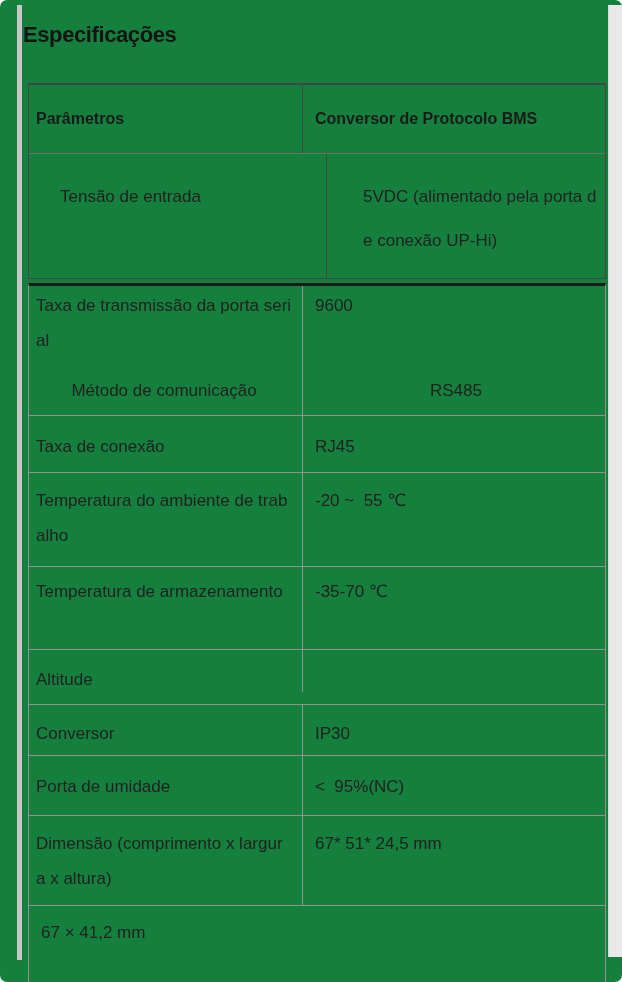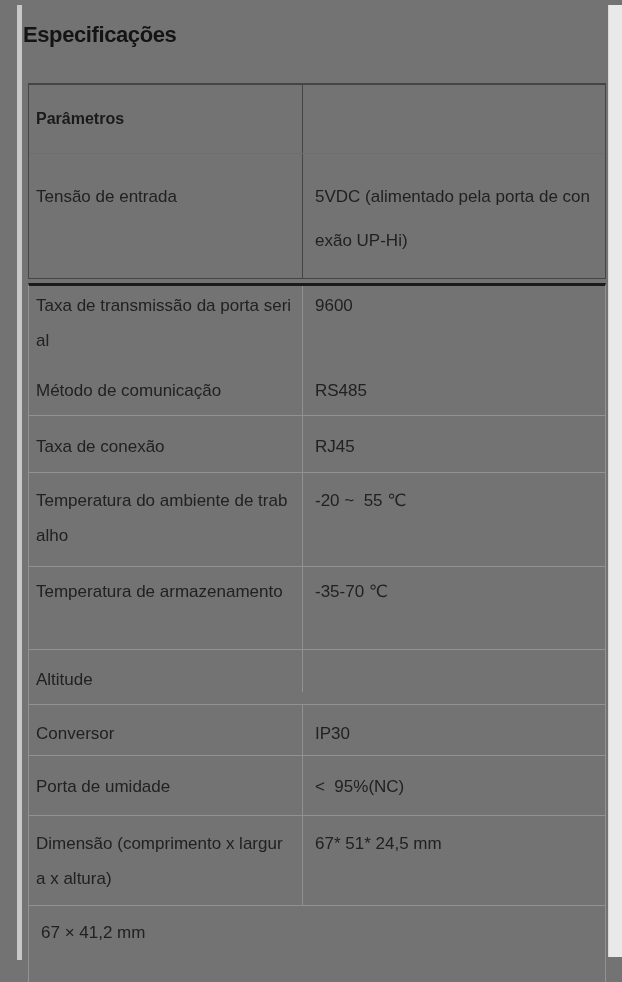--- a/index.html
+++ b/index.html
@@ -1,18 +1,18 @@
 <!DOCTYPE html>
 <html><head>
 <meta charset="utf-8">
 <style>
   html,body{margin:0;padding:0;background:#ffffff;}
   .screen{
-    position:relative;width:622px;height:982px;background:#737373;overflow:hidden;
-    font-family:"Liberation Sans","DejaVu Sans",sans-serif;color:#212121;
+    position:relative;width:622px;height:982px;background:#15803d;overflow:hidden;
+    font-family:"Liberation Sans","DejaVu Sans",sans-serif;color:#212121;border-radius:7px;
   }
   
   .left-edge{position:absolute;left:17px;top:5px;width:5px;height:955px;background:#c8c8c8;}
   
   .scrollbar{position:absolute;left:608px;top:5px;width:14px;height:952px;background:#e9e9e9;border-left:1px solid #d9d9d9;box-sizing:border-box;}
   .title{
     position:absolute;left:23px;top:22px;margin:0;
     font-size:22px;font-weight:bold;letter-spacing:-0.4px;color:#141414;
   }
   .tbl{position:absolute;left:28px;width:578px;box-sizing:border-box;}
@@ -23,30 +23,30 @@
   }
   .param{width:274px;padding:0 10px 0 7px;}
   .value{flex:1;padding:0 8px 0 12px;}
 
   
   .tbl1{top:83px;height:196px;border:1px solid #454545;border-top-width:2px;}
   .tbl1 .param{border-right:1px solid #454545;}
   .row-header{height:69px;border-bottom:1px solid #6e6e6e;}
   .row-header .cell{font-size:16px;font-weight:bold;color:#1a1a1a;line-height:24px;padding-top:22px;}
   .row-tensao{height:124px;}
-  .row-tensao .cell{line-height:44px;padding-top:21px;}
+  .row-tensao .cell{line-height:44px;padding-top:21px;margin-left:24px;}
 
   
   .tbl2{top:283px;height:699px;border-left:1px solid #929292;border-right:1px solid #929292;border-top:3px solid #1b1b1b;}
   .tbl2 .param{border-right:1px solid #929292;}
   .tbl2 .row{border-bottom:1px solid #929292;}
   .row-taxa  {height:78px;border-bottom:none !important;}
   .row-taxa   .cell{padding-top:2px;}
   .row-metodo{height:52px;}
-  .row-metodo .cell{padding-top:9px;}
+  .row-metodo .cell{padding-top:9px;text-align:center;}
   .row-porta {height:57px;}
   .row-porta  .cell{padding-top:13px;}
   .row-tempamb{height:94px;}
   .row-tempamb .cell{padding-top:10px;}
   .row-temparm{height:83px;}
   .row-temparm .cell{padding-top:7px;}
   .row-altitude{height:55px;flex-direction:column;}
   .row-altitude .cell{padding-top:12px;}
   .row-gabinete{height:51px;}
   .row-gabinete .cell{padding-top:11px;}
@@ -63,20 +63,21 @@
 <div class="screen">
 
   <div class="left-edge"></div>
   <div class="scrollbar"></div>
 
   <h1 class="title">Especificações</h1>
 
   <div class="tbl tbl1">
     <div class="row row-header">
       <div class="cell param">Parâmetros</div>
+      <div class="cell value">Conversor de Protocolo BMS</div>
     </div>
     <div class="row row-tensao">
       <div class="cell param">Tensão de entrada</div>
       <div class="cell value">5VDC (alimentado pela porta de conexão UP-Hi)</div>
     </div>
   </div>
 
   <div class="tbl tbl2">
     <div class="row row-taxa">
       <div class="cell param">Taxa de transmissão da porta serial</div>

